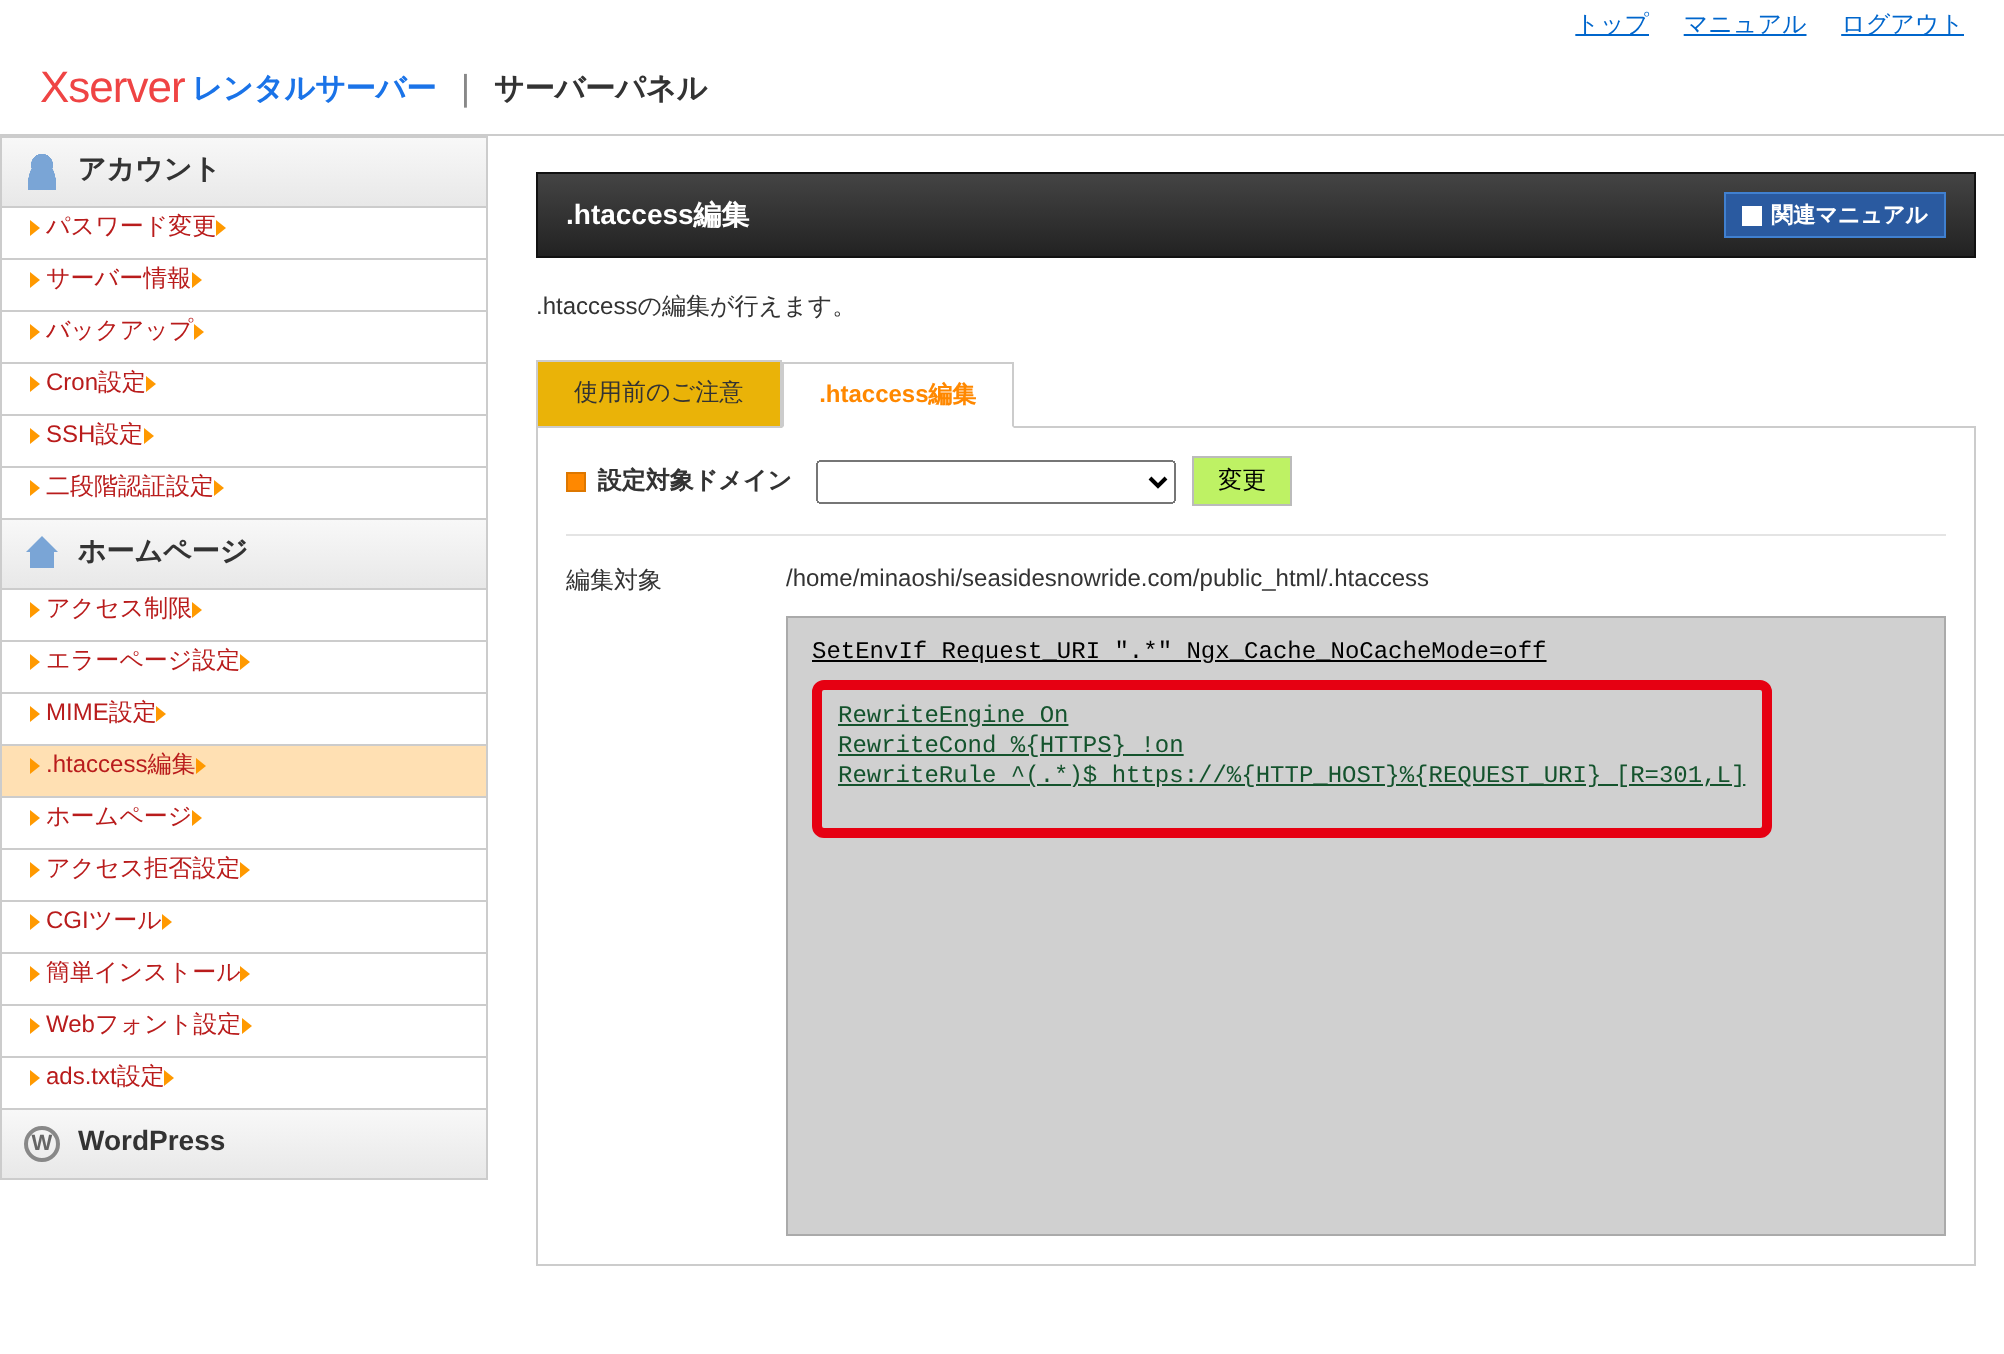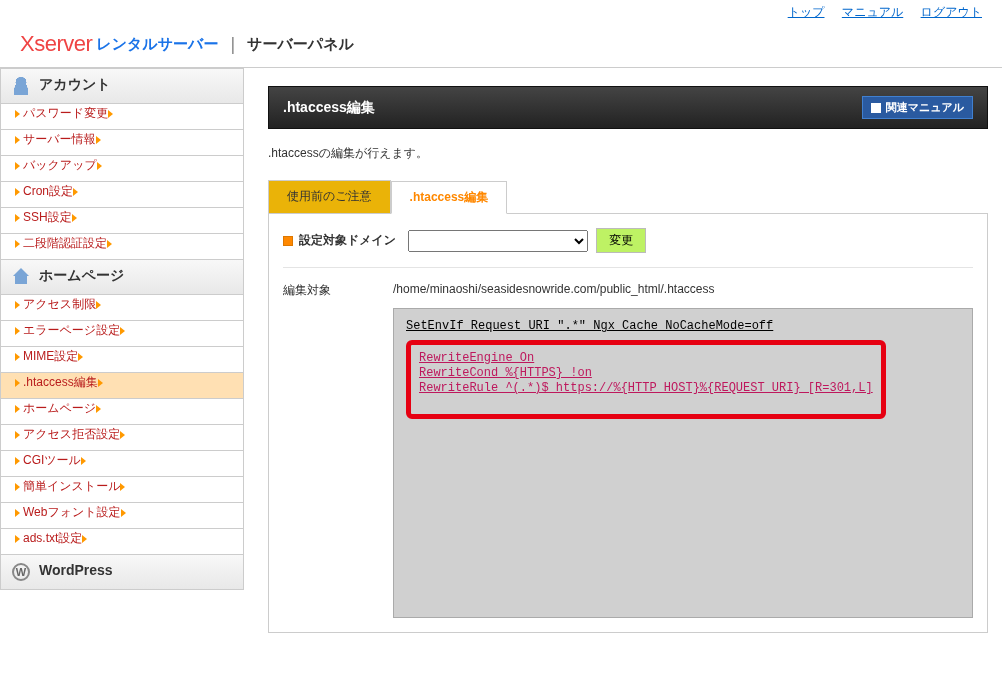--- a/index.html
+++ b/index.html
@@ -242,21 +242,21 @@
       border: 5px solid #e60012;
       border-radius: 6px;
       padding: 6px 8px 18px 8px;
       margin-top: 6px;
       background: #d0d0d0;
       display: inline-block;
       min-width: 460px;
     }
     .code-block {
       white-space: pre;
-      color: #be185d;
+      color: #14532d;
       text-decoration: underline;
     }
     .person-icon {
       width: 18px; height: 18px;
       background: radial-gradient(circle at 50% 30%, #7aa5d6 35%, transparent 36%),
                   radial-gradient(ellipse at 50% 85%, #7aa5d6 55%, transparent 56%);
       border-radius: 2px;
     }
     .house-icon {
       width: 18px; height: 18px;

